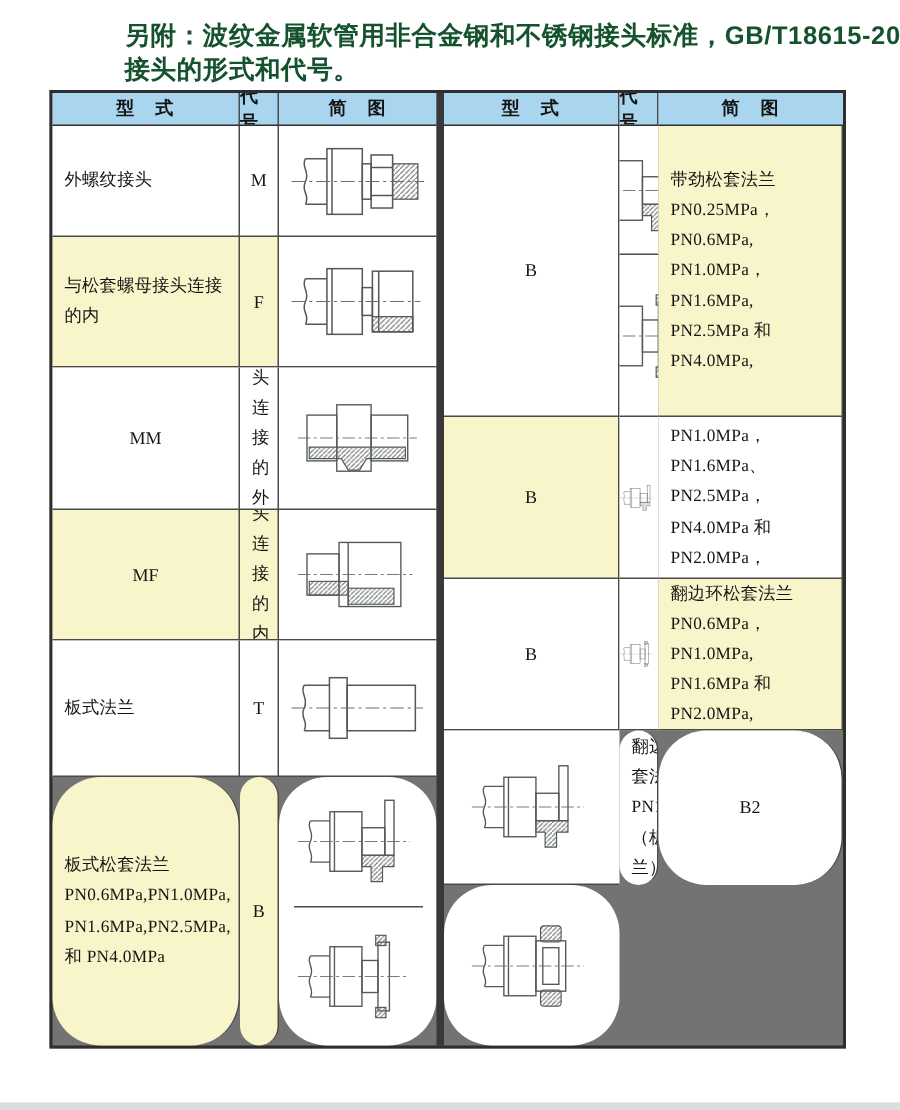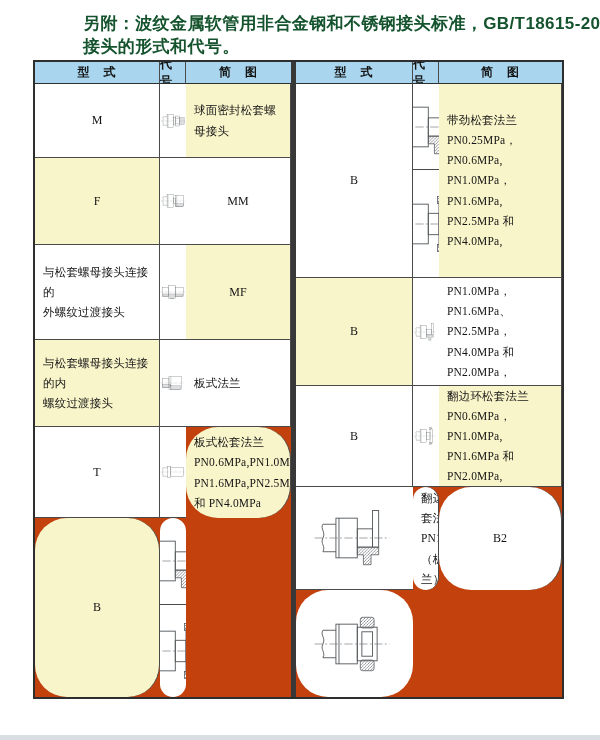--- a/index.html
+++ b/index.html
@@ -7,21 +7,21 @@
     position:relative; width:600px; height:740px; background:#ffffff;
     font-family:"Liberation Serif","DejaVu Serif",serif; color:#141414; overflow:hidden;
   }
   .caption {
     position:absolute; left:35px; top:12px; width:540px;
     font-family:"Liberation Sans","DejaVu Sans",sans-serif;
     font-weight:bold; font-size:17px; letter-spacing:0.4px; color:#14532d;margin-left:48px;
   }
   .tbl {
     position:absolute; left:33px; top:60px;
-    display:flex; border:2px solid #2e2e2e; background:#c2410c;justify-content:center;
+    display:flex; border:2px solid #2e2e2e; background:#737373;justify-content:center;
   }
   .half { display:grid; }
   .half.l { grid-template-columns:125px 26px 105px; grid-template-rows:22px 74px 87px 95px 87px 91px 179px; }
   .half.r { grid-template-columns:117px 26px 123px; grid-template-rows:22px 194px 108px 101px 103px 107px; }
   .vsep { width:5px; background:#383838; }
   .c {
     border-right:1px solid #4a4a4a; border-bottom:1px solid #4a4a4a;
     box-sizing:border-box; overflow:hidden; background:#fff;
   }
   .c.nr { border-right:none; }
@@ -159,28 +159,29 @@
 
   <div class="caption">另附：波纹金属软管用非合金钢和不锈钢接头标准，GB/T18615-2002接头的形式和代号。</div>
 
   <div class="tbl">
 
     <div class="half l">
       <div class="c hd">型　式</div>
       <div class="c hd">代号</div>
       <div class="c hd nr">简　图</div>
 
+      <div class="c type">外螺纹接头</div>
       <div class="c code">M</div>
       <div class="c dg nr">
         <svg class="diag" viewBox="0 0 110 76">
             <use href="#g-male-thread"></use>
           </svg>
       </div>
 
-      <div class="c type hl">球面密封松套螺母接头</div>
+      <div class="c type hl">与松套螺母接头连接的内</div>
       <div class="c code hl">F</div>
       <div class="c dg nr">
         <svg class="diag" viewBox="0 0 110 76">
             <use href="#g-swivel-nut"></use>
           </svg>
       </div>
 
       <div class="c code">MM</div>
       <div class="c type">与松套螺母接头连接的
 外螺纹过渡接头</div>

